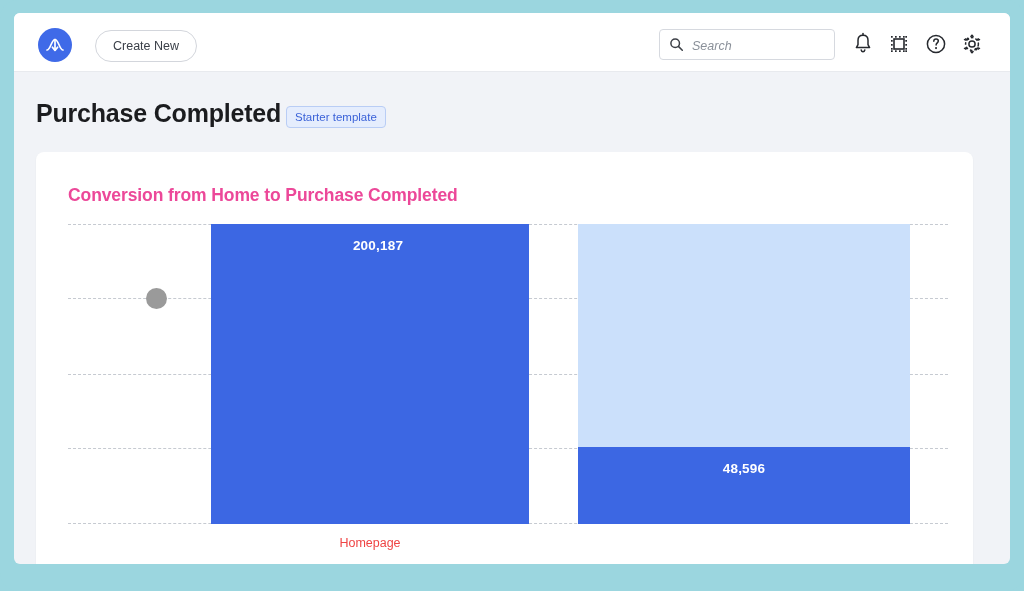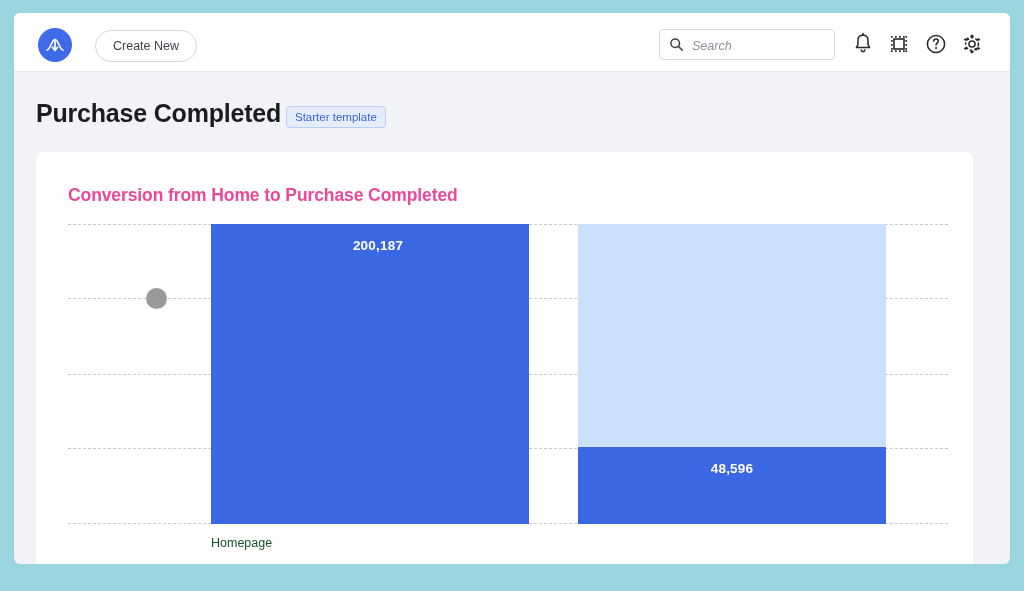--- a/index.html
+++ b/index.html
@@ -229,22 +229,22 @@
     left: 0;
     width: 100%;
     text-align: center;
     color: #ffffff;
     font-size: 13.5px;
     font-weight: bold;
     letter-spacing: 0.2px;
   }
   .bar-axis-label {
     position: absolute;
-    text-align: left;
-    color: #14532d;
+    text-align: center;
+    color: #ef4444;
     font-size: 12.5px;
   }
 </style>
 </head>
 <body>
 
 <div id="app-frame">
   <div id="app-window">
 
     <div id="topbar">
@@ -341,21 +341,21 @@
 
         <div id="drag-handle" style="left:78px; top:64px;"></div>
 
         <div class="bar-column" style="left:143px; width:318px; height:300px;">
           <div class="bar-track" style="height:300px;"></div>
           <div class="bar-fill" style="height:300px;"></div>
           <div class="bar-value" style="top:14px;padding-left:8px;">200,187</div>
         </div>
         <div class="bar-axis-label" style="left:143px; width:318px; top:312px;">Homepage</div>
 
-        <div class="bar-column" style="left:510px; width:308px; height:300px;">
+        <div class="bar-column" style="left:510px; width:308px; height:300px;padding-left:24px;">
           <div class="bar-track" style="height:300px;"></div>
           <div class="bar-fill" style="height:77px;"></div>
           <div class="bar-value" style="top:237px;">48,596</div>
         </div>
       </div>
     </div>
 
   </div>
 </div>
 

